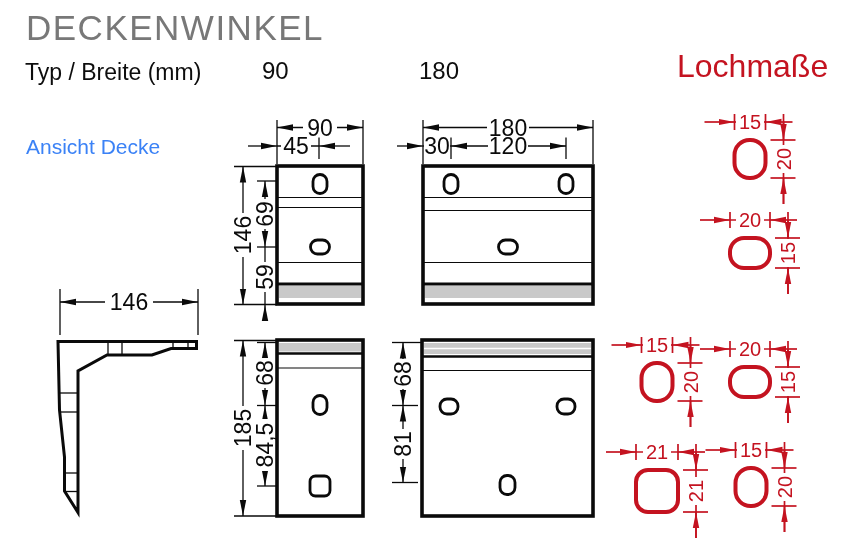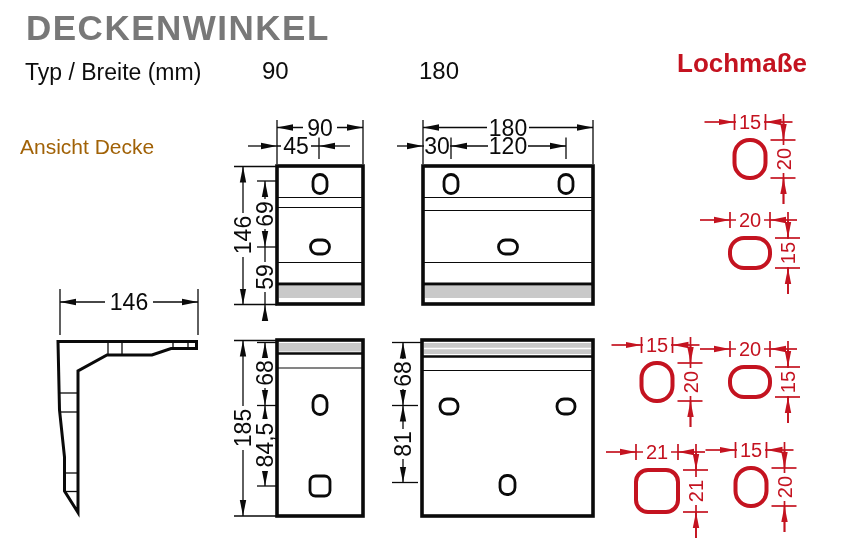--- a/index.html
+++ b/index.html
@@ -1,24 +1,24 @@
 <!DOCTYPE html>
 <html><head>
 <meta charset="utf-8">
 <style>
   html,body{margin:0;padding:0;background:#fff;}
   .canvas{position:relative;width:852px;height:545px;background:#fff;overflow:hidden;
           font-family:"Liberation Sans",sans-serif;}
   .abs{position:absolute;white-space:nowrap;}
-  .title{left:26px;top:8px;font-size:35px;font-weight:700;letter-spacing:1.5px;color:#787878;}
+  .title{left:26px;top:8px;font-size:35px;font-weight:400;letter-spacing:1.5px;color:#787878;}
   .typlabel{left:25px;top:59px;font-size:23px;color:#0d0d0d;text-align:right;}
   .col90{left:262px;top:57px;font-size:24px;color:#0d0d0d;}
   .col180{left:419px;top:57px;font-size:24px;color:#0d0d0d;}
-  .ansicht{left:20px;top:135px;font-size:21px;color:#a16207;}
-  .loch{left:677px;top:48px;font-size:26px;font-weight:bold;color:#c41320;}
+  .ansicht{left:26px;top:135px;font-size:21px;color:#3b82f6;}
+  .loch{left:677px;top:48px;font-size:32px;font-weight:normal;color:#c41320;}
   svg{position:absolute;left:0;top:0;}
   .plate{fill:#fff;stroke:#0a0a0a;stroke-width:3.6;}
   .hole{fill:#fff;stroke:#0a0a0a;stroke-width:2.8;}
   .outline{fill:#fff;stroke:#0a0a0a;stroke-width:3;stroke-linejoin:miter;}
   .tl{stroke:#0a0a0a;stroke-width:1.2;}
   .ml{stroke:#0a0a0a;stroke-width:2.5;}
   .kl{stroke:#0a0a0a;stroke-width:3;}
   .dl{stroke:#0a0a0a;stroke-width:1.3;fill:none;}
   .wl{stroke:#fff;stroke-width:1.5;}
   .band{fill:#c9c9c9;}

